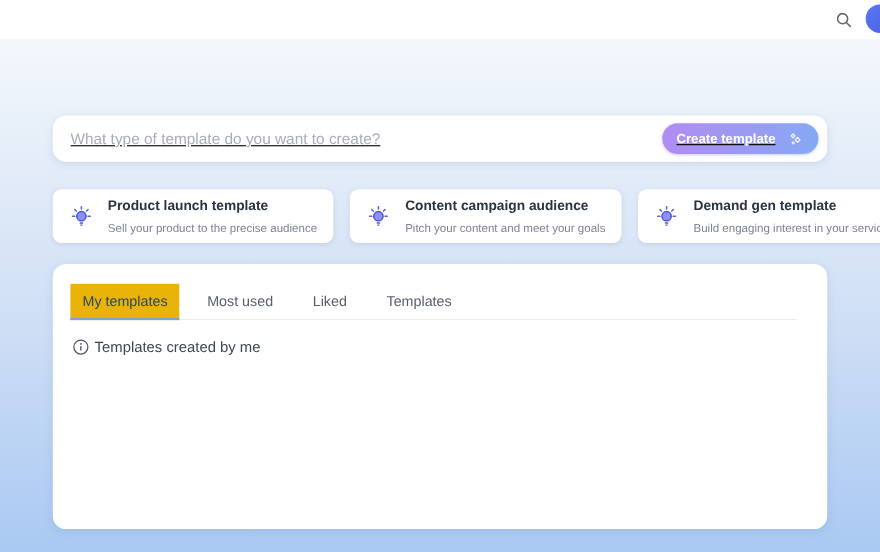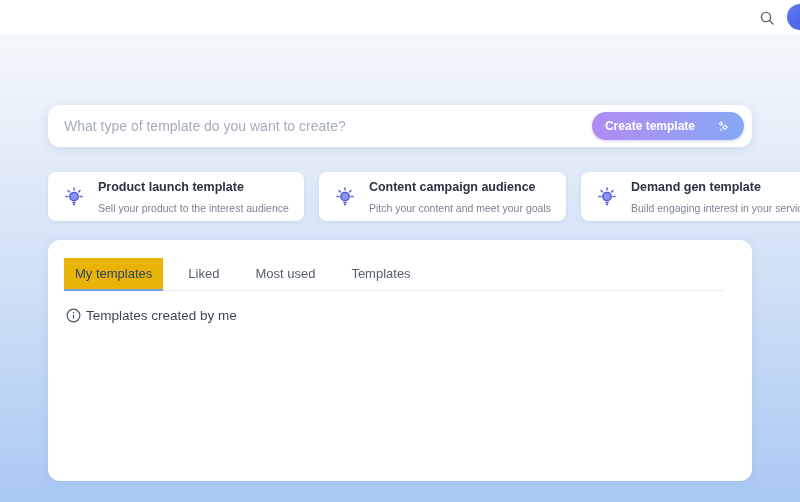--- a/index.html
+++ b/index.html
@@ -58,20 +58,21 @@
   
   .prompt-bar {
     margin-top: 70px;
     height: 42px;
     background: #ffffff;
     border-radius: 12px;
     box-shadow: 0 2px 8px rgba(96, 130, 182, 0.18);
     display: flex;
     align-items: center;
     padding: 0 8px 0 16px;
+    text-decoration: underline;
   }
   .prompt-input {
     flex: 1;
     border: none;
     outline: none;
     font-family: "Liberation Sans", sans-serif;
     font-size: 14px;
     color: #3b4352;
     background: transparent;
   }
@@ -81,21 +82,21 @@
     padding: 0 13px;
     border: none;
     border-radius: 14px;
     background: linear-gradient(90deg, #b18cf2 0%, #9a9bf3 55%, #85a9f4 100%);
     color: #ffffff;
     font-family: "Liberation Sans", sans-serif;
     font-size: 12px;
     font-weight: bold;
     display: flex;
     align-items: center;
-    gap: 21px;
+    gap: 11px;
     cursor: pointer;
     box-shadow: 0 1px 3px rgba(120, 110, 220, 0.35);
   }
 
   
   .cards-row {
     margin-top: 25px;
     display: flex;
     gap: 15px;
   }
@@ -212,21 +213,21 @@
               <line x1="3.2" y1="11.5" x2="5.4" y2="11.5"></line>
               <line x1="20.8" y1="11.5" x2="18.6" y2="11.5"></line>
             </g>
             <circle cx="12" cy="11.5" r="4.6" fill="#8d92f0" stroke="#4d55d2" stroke-width="1.5"></circle>
             <rect x="10.1" y="17.4" width="3.8" height="1.6" rx="0.8" fill="#4d55d2"></rect>
             <rect x="10.8" y="19.7" width="2.4" height="1.3" rx="0.65" fill="#4d55d2"></rect>
           </svg>
         </span>
         <div class="card-text">
           <span class="card-title">Product launch template</span>
-          <span class="card-sub">Sell your product to the interest audience</span>
+          <span class="card-sub">Sell your product to the precise audience</span>
         </div>
       </div>
 
       <div class="card">
         <span class="bulb">
           <svg width="22" height="22" viewBox="0 0 24 24" fill="none">
             <g stroke="#5d64dd" stroke-width="1.6" stroke-linecap="round">
               <line x1="12" y1="2.2" x2="12" y2="4.4"></line>
               <line x1="5.4" y1="4.9" x2="6.9" y2="6.4"></line>
               <line x1="18.6" y1="4.9" x2="17.1" y2="6.4"></line>
@@ -263,22 +264,22 @@
           <span class="card-title">Demand gen template</span>
           <span class="card-sub">Build engaging interest in your services</span>
         </div>
       </div>
 
     </div>
 
     <div class="panel">
       <div class="tabs">
         <div class="tab active">My templates</div>
+        <div class="tab">Most used</div>
         <div class="tab">Liked</div>
-        <div class="tab">Most used</div>
         <div class="tab">Templates</div>
       </div>
       <div class="empty-row">
         <span style="display:flex;">
           <svg width="15" height="15" viewBox="0 0 16 16" fill="none">
             <circle cx="8" cy="8" r="6.8" stroke="#4b5563" stroke-width="1.2"></circle>
             <circle cx="8" cy="5" r="0.85" fill="#4b5563"></circle>
             <rect x="7.35" y="6.9" width="1.3" height="4.6" rx="0.65" fill="#4b5563"></rect>
           </svg>
         </span>

